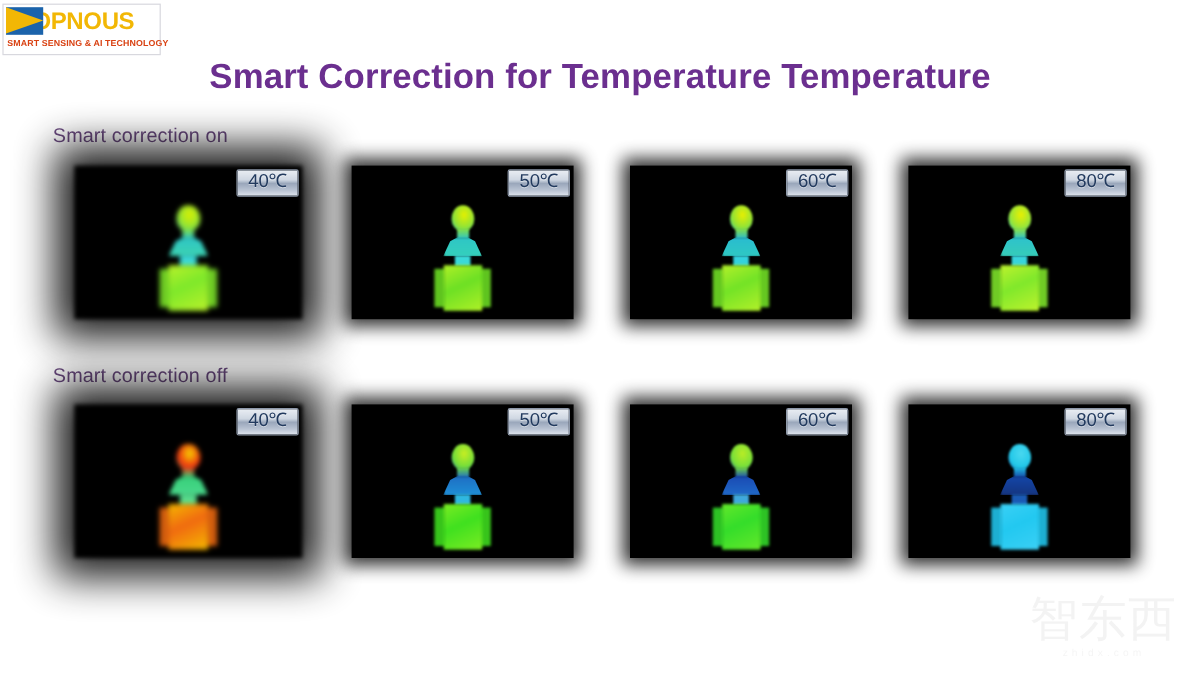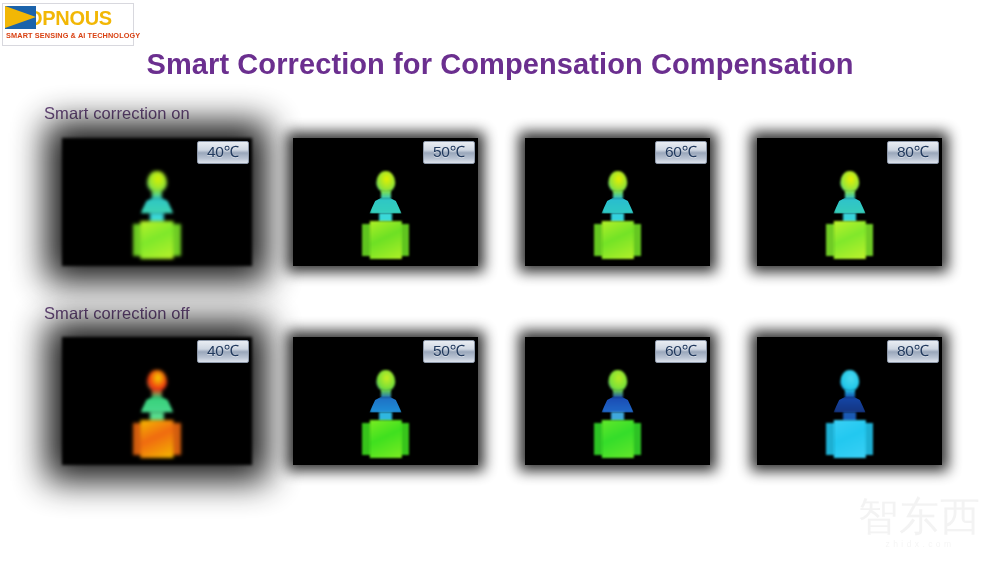--- a/index.html
+++ b/index.html
@@ -218,21 +218,21 @@
 <body>
 
 <div class="logo-box">
   <div class="logo-top">
     <div class="logo-mark"></div>
     <div class="logo-word">OPNOUS</div>
   </div>
   <div class="logo-tag">SMART SENSING &amp; AI TECHNOLOGY</div>
 </div>
 
-<div class="title">Smart Correction for Compensation Compensation</div>
+<div class="title">Smart Correction for Temperature Temperature</div>
 
 <div class="row-label on">Smart correction on</div>
 <div class="row-label off">Smart correction off</div>
 
 <div class="panel soft" style="left:62px; top:138px; width:190px; height:128px;">
   <div class="panel-glow"></div>
   <div class="panel-inner">
     <div class="panel-stage">
       <div class="head" style="width: 19.95px; height: 21.12px; top: 32.64px; background: radial-gradient(at 55% 38%, rgb(217, 240, 0) 0%, rgb(140, 226, 58) 62%, rgb(46, 198, 198) 100%);"></div>
       <div class="neck" style="width: 10.374px; height: 9.6px; top: 51.76px; background: linear-gradient(rgb(140, 226, 58) 0%, rgb(46, 198, 198) 100%);"></div>

